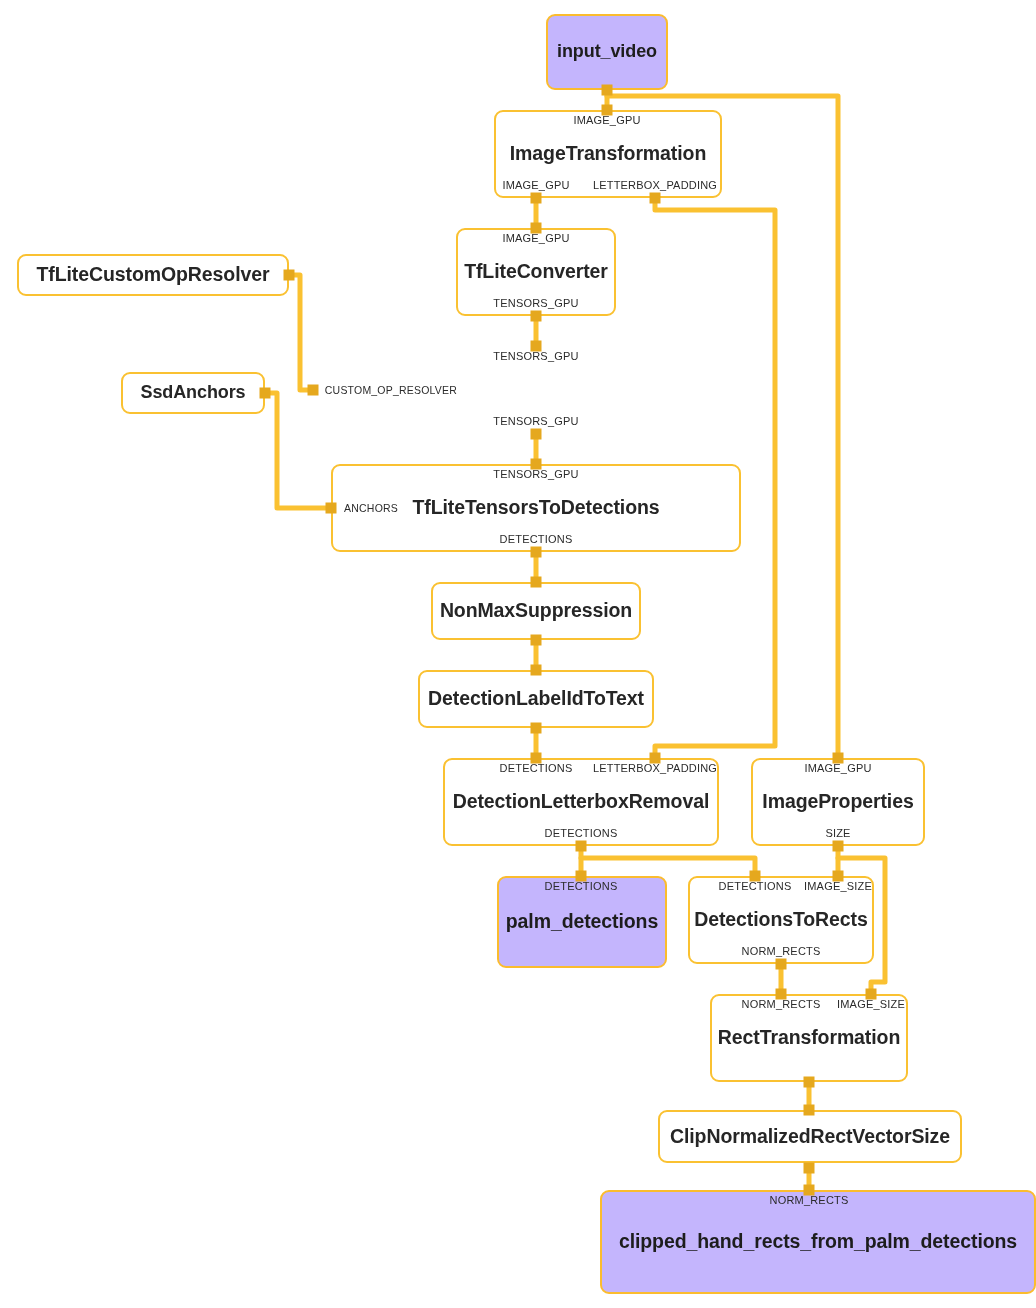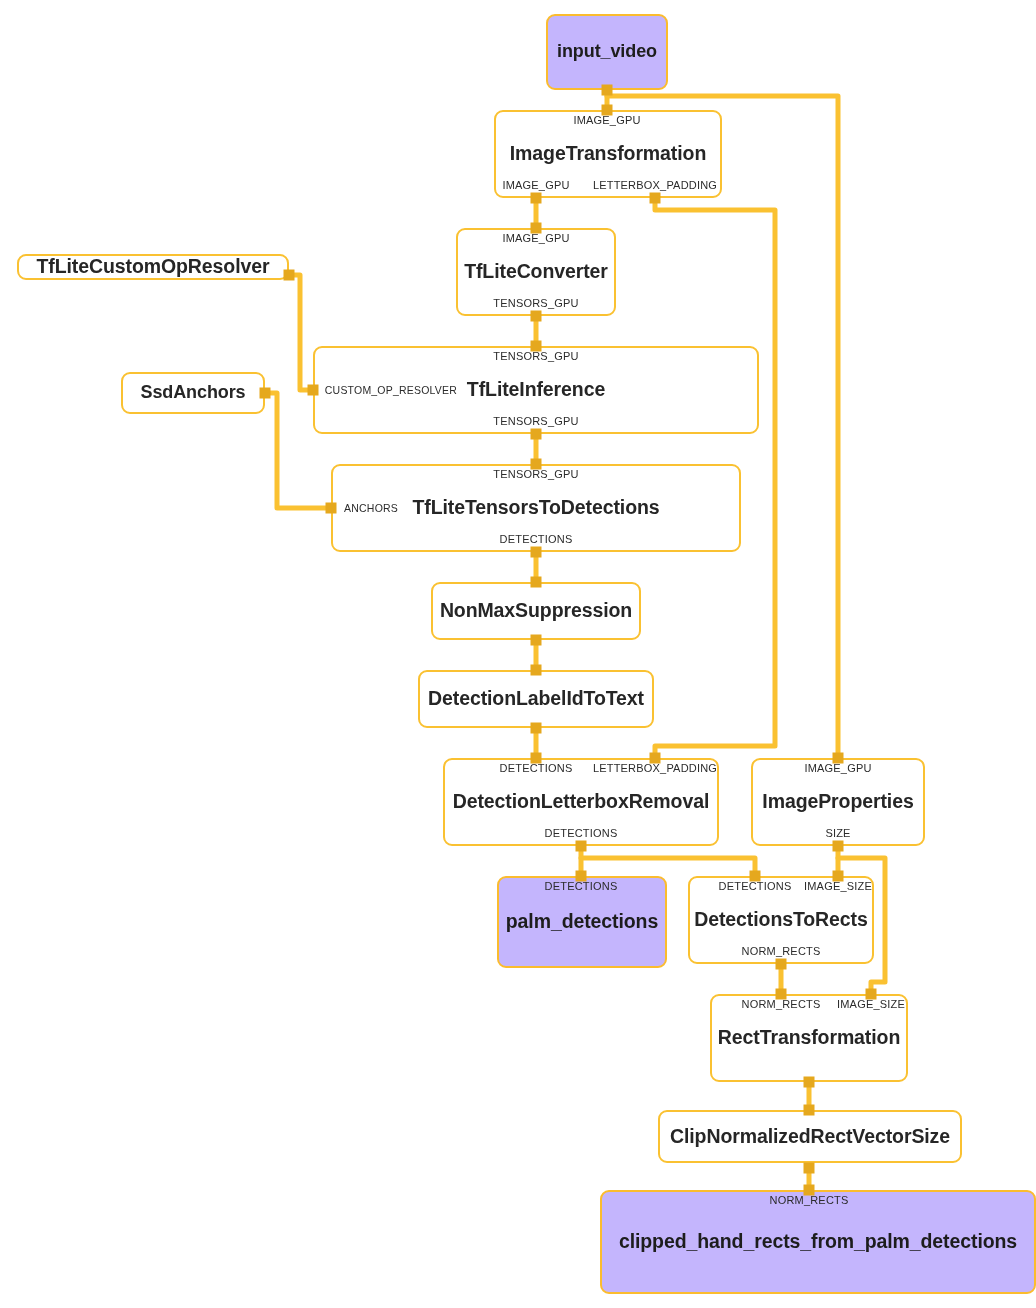--- a/index.html
+++ b/index.html
@@ -97,28 +97,25 @@
     </svg>
 <div class="node io small" style="left: 546px; top: 14px; width: 122px; height: 76px;">
       <div class="title">input_video</div>
     </div>
     <div class="node" style="left: 494px; top: 110px; width: 228px; height: 88px;">
       <div class="title">ImageTransformation</div>
     </div>
     <div class="node" style="left: 456px; top: 228px; width: 160px; height: 88px; justify-content: center;">
       <div class="title">TfLiteConverter</div>
     </div>
-    <div class="node" style="left: 17px; top: 254px; width: 272px; height: 26px;">
+    <div class="node" style="left: 17px; top: 254px; width: 272px; height: 42px;">
       <div class="title">TfLiteCustomOpResolver</div>
     </div>
     <div class="node small" style="left: 121px; top: 372px; width: 144px; height: 42px;">
       <div class="title">SsdAnchors</div>
-    </div>
-    <div class="node" style="left: 313px; top: 346px; width: 446px; height: 88px;">
-      <div class="title">TfLiteInference</div>
     </div>
     <div class="node" style="left: 331px; top: 464px; width: 410px; height: 88px;">
       <div class="title">TfLiteTensorsToDetections</div>
     </div>
     <div class="node" style="left: 431px; top: 582px; width: 210px; height: 58px;">
       <div class="title">NonMaxSuppression</div>
     </div>
     <div class="node" style="left: 418px; top: 670px; width: 236px; height: 58px;">
       <div class="title">DetectionLabelIdToText</div>
     </div>

